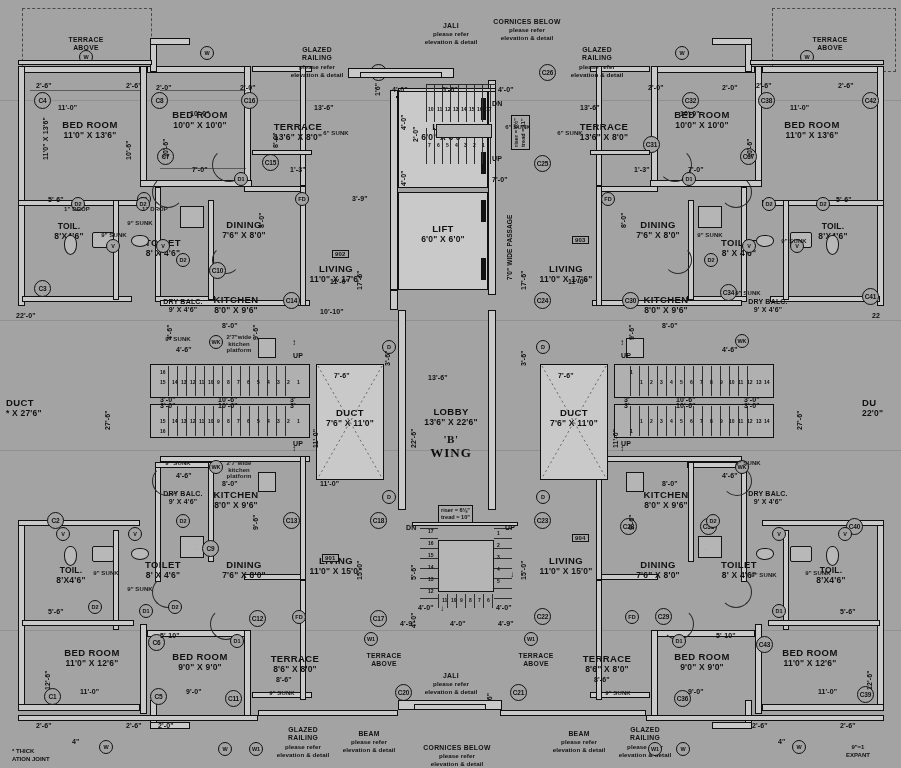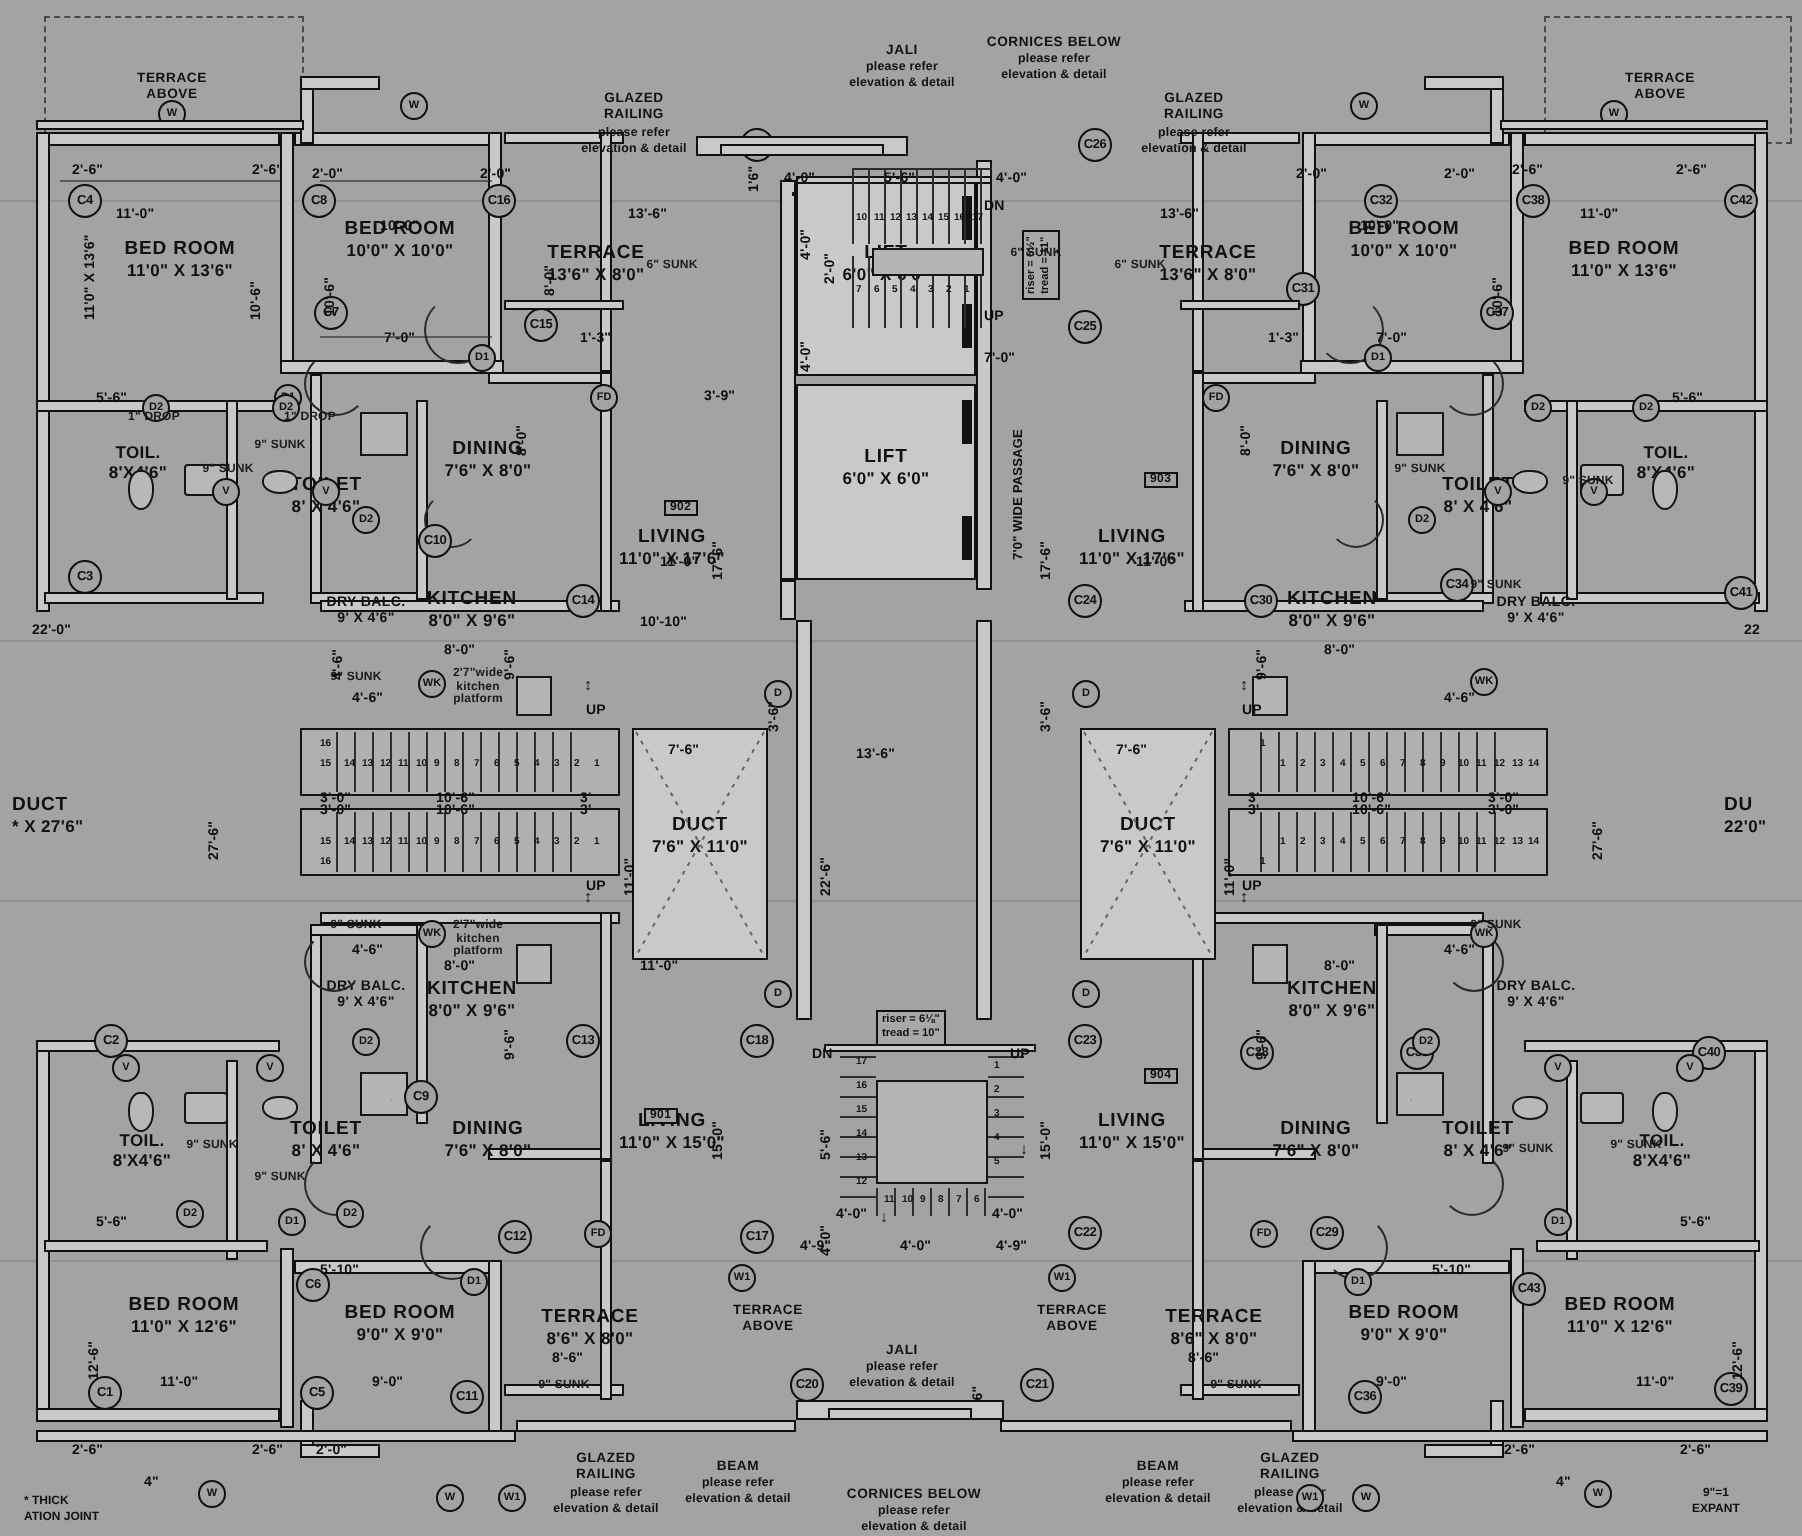--- a/index.html
+++ b/index.html
@@ -424,20 +424,26 @@
 <div class="dim" style="left:406px;top:524px;">DN</div>
 <div class="dim" style="left:505px;top:524px;">UP</div>
 <div class="riser" style="left:438px;top:505px;">
   <span>riser = 6⅛"</span><br><span>tread = 10"</span>
 </div>
 <div class="arrw" style="left:440px;top:604px;">↓</div>
 <div class="arrw" style="left:510px;top:570px;">↓</div>
 
 <div class="wallw" style="left:398px;top:310px;width:8px;height:200px;"></div>
 <div class="wallw" style="left:488px;top:310px;width:8px;height:200px;"></div>
+<div class="lobby" style="left:406px;top:406px;width:90px;">
+  <div class="rn">LOBBY</div>
+  <div class="rd">13'6" X 22'6"</div>
+  <div class="b1" style="margin-top:6px;">'B'</div>
+  <div class="b2">WING</div>
+</div>
 
 <div class="wallw" style="left:316px;top:364px;width:68px;height:116px;"></div>
 <div class="wallw" style="left:540px;top:364px;width:68px;height:116px;"></div>
 <div class="room" style="left:318px;top:408px;width:64px;">
   <div class="rn">DUCT</div>
   <div class="rd">7'6" X 11'0"</div>
 </div>
 <div class="room" style="left:542px;top:408px;width:64px;">
   <div class="rn">DUCT</div>
   <div class="rd">7'6" X 11'0"</div>

